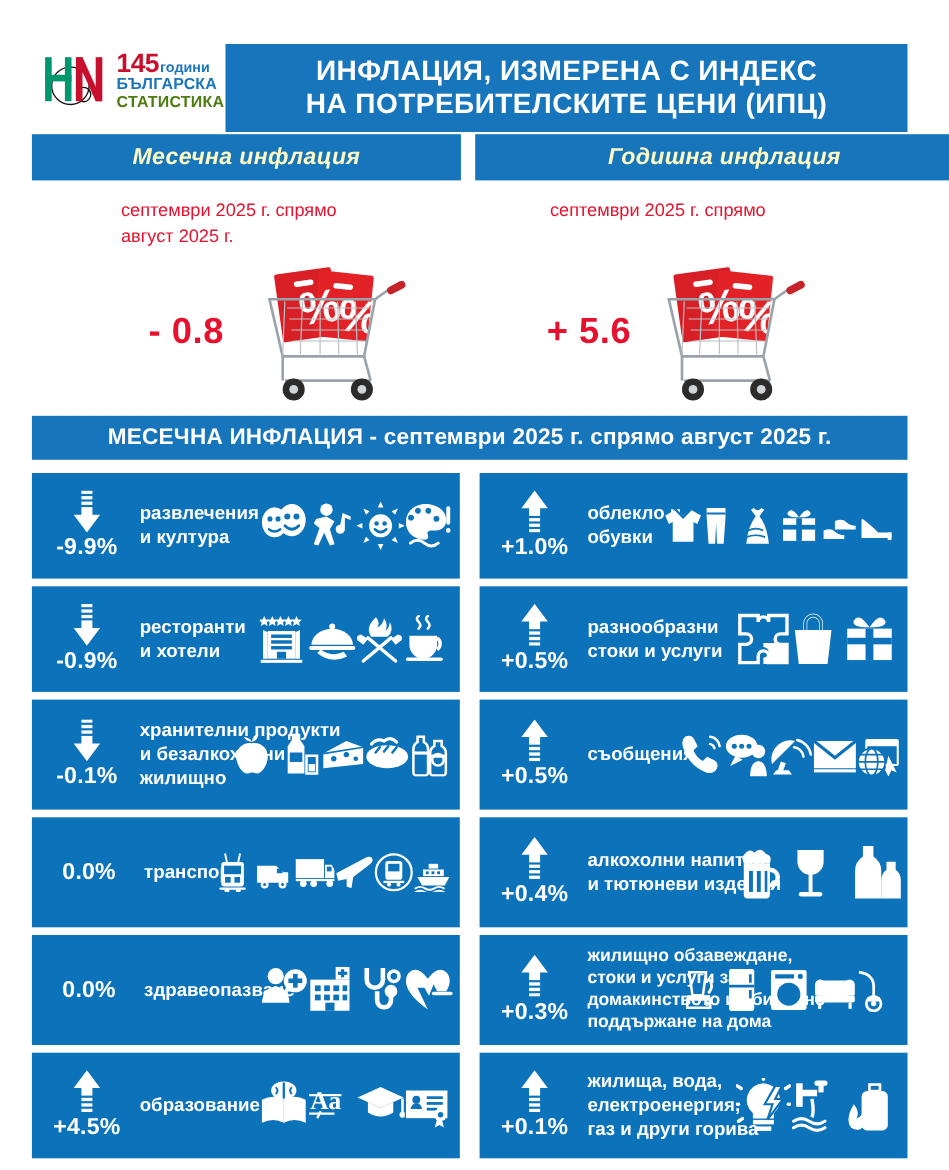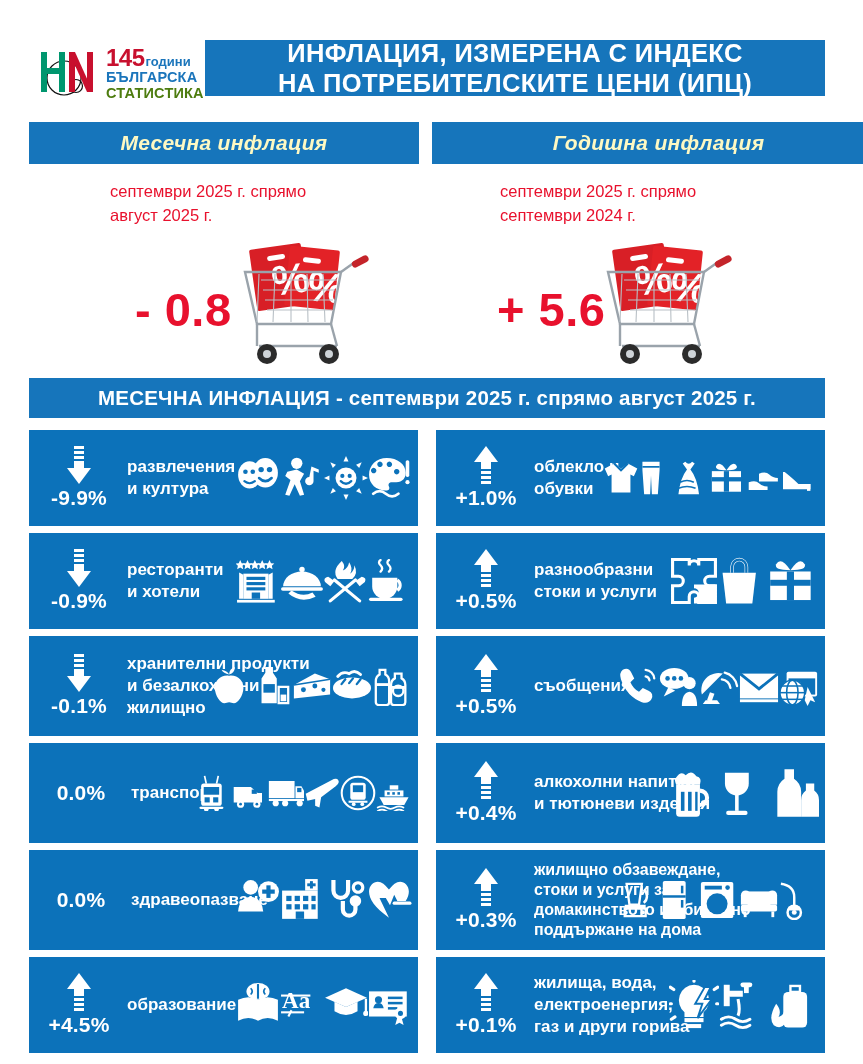--- a/index.html
+++ b/index.html
@@ -16,21 +16,21 @@
   .logo { position: absolute; left: 33px; top: 26px; width: 170px; height: 58px; display: flex; align-items: center; gap: 7px; }
   .logo-mark { width: 66px; height: 54px; flex: 0 0 66px; }
   .logo-text { display: flex; flex-direction: column; line-height: 1; }
   .logo-l1 { display: flex; align-items: baseline; }
   .logo-145 { font-size: 24px; font-weight: bold; color: #c8102e; letter-spacing: -0.5px; }
   .logo-years { font-size: 13px; font-weight: bold; color: #1b75bb; margin-left: 1px; }
   .logo-l2 { font-size: 14.5px; font-weight: bold; color: #1b75bb; letter-spacing: 0.2px; margin-top: 0; }
   .logo-l3 { font-size: 14.5px; font-weight: bold; color: #4d7c0f; letter-spacing: 0.2px; margin-top: 2px; }
 
   .title-banner {
-    position: absolute; left: 205px; top: 22px; width: 620px; height: 56px;
+    position: absolute; left: 205px; top: 22px; width: 620px; height: 80px;
     background: #1675bb; display: flex; flex-direction: column;
     align-items: center; justify-content: center;
   }
   .title-banner div {
     color: #fff; font-size: 25.5px; font-weight: bold; letter-spacing: 0.4px; line-height: 1.18;
     text-align: center; white-space: nowrap;
   }
 
   
   .sum-head {
@@ -41,21 +41,21 @@
     color: #fef9c3; font-size: 21px; font-weight: bold; font-style: italic; letter-spacing: 0.3px;
   }
   .sum-head.left { left: 29px; width: 390px; }
   .sum-head.right { left: 432px; width: 453px; }
 
   .sum-sub { position: absolute; top: 180px; color: #e8112d; font-size: 16.5px; line-height: 1.45; }
   .sum-sub.left { left: 110px; }
   .sum-sub.right { left: 500px; }
 
   .sum-val {
-    position: absolute; color: #e8112d; font-size: 47px; font-weight: bold; letter-spacing: 0.5px;
+    position: absolute; color: #e8112d; font-size: 33px; font-weight: bold; letter-spacing: 0.5px;
   }
   .sum-val.left { left: 135px; top: 282px; }
   .sum-val.right { left: 497px; top: 282px; }
 
   .cart { position: absolute; width: 170px; height: 140px; }
   .cart.left { left: 215px; top: 228px; }
   .cart.right { left: 578px; top: 228px; }
 
   
   .month-banner {
@@ -172,21 +172,20 @@
       <circle cx="114" cy="126" r="10" fill="#2b2b2b"></circle>
         <circle cx="114" cy="126" r="4" fill="#cfd4d8"></circle>
     </svg>
   </div>
 
   <div class="sum-head right">
     <span>Годишна инфлация</span>
   </div>
   <div class="sum-sub right">
     <div>септември 2025 г. спрямо</div>
-    <div>септември 2024 г.</div>
   </div>
   <div class="sum-val right">+ 5.6</div>
   <div class="cart right">
     <svg viewBox="0 0 170 140" width="170" height="140" aria-hidden="true">
       <g>
         <rect x="38" y="18" width="52" height="62" rx="2" fill="#d81f26" transform="rotate(-8 64 49)"></rect>
         <rect x="72" y="20" width="50" height="60" rx="2" fill="#e32227" transform="rotate(6 97 50)"></rect>
         <rect x="52" y="27" width="18" height="5" rx="2.5" fill="#fff" transform="rotate(-8 61 29)"></rect>
         <rect x="88" y="30" width="18" height="5" rx="2.5" fill="#fff" transform="rotate(6 97 32)"></rect>
         <text x="58" y="68" font-family="'Liberation Sans',sans-serif" font-size="42" font-weight="bold" fill="#fff" transform="rotate(-8 58 60)">%</text>

